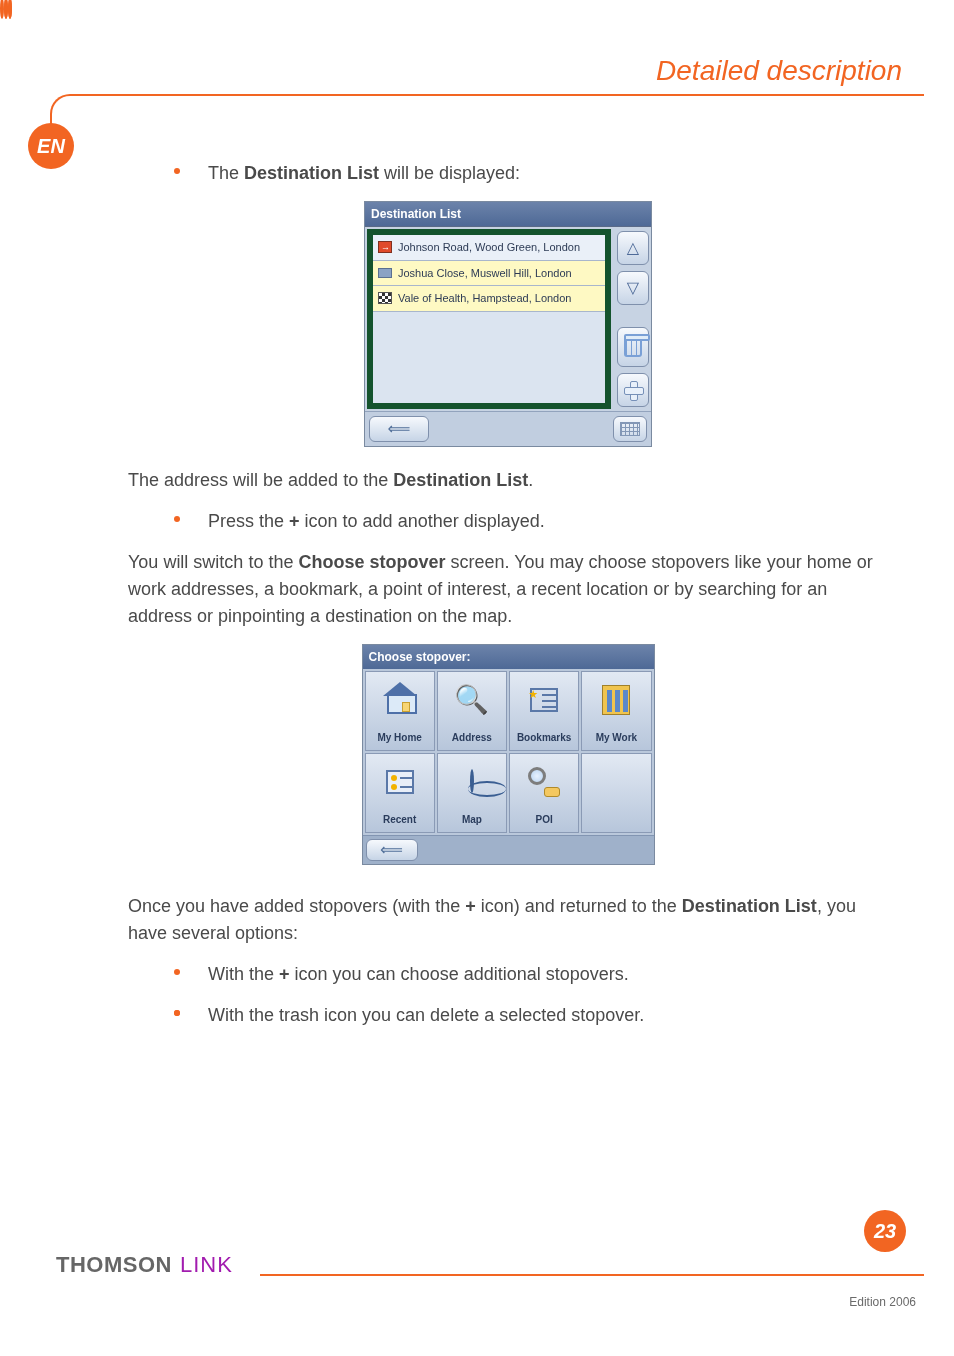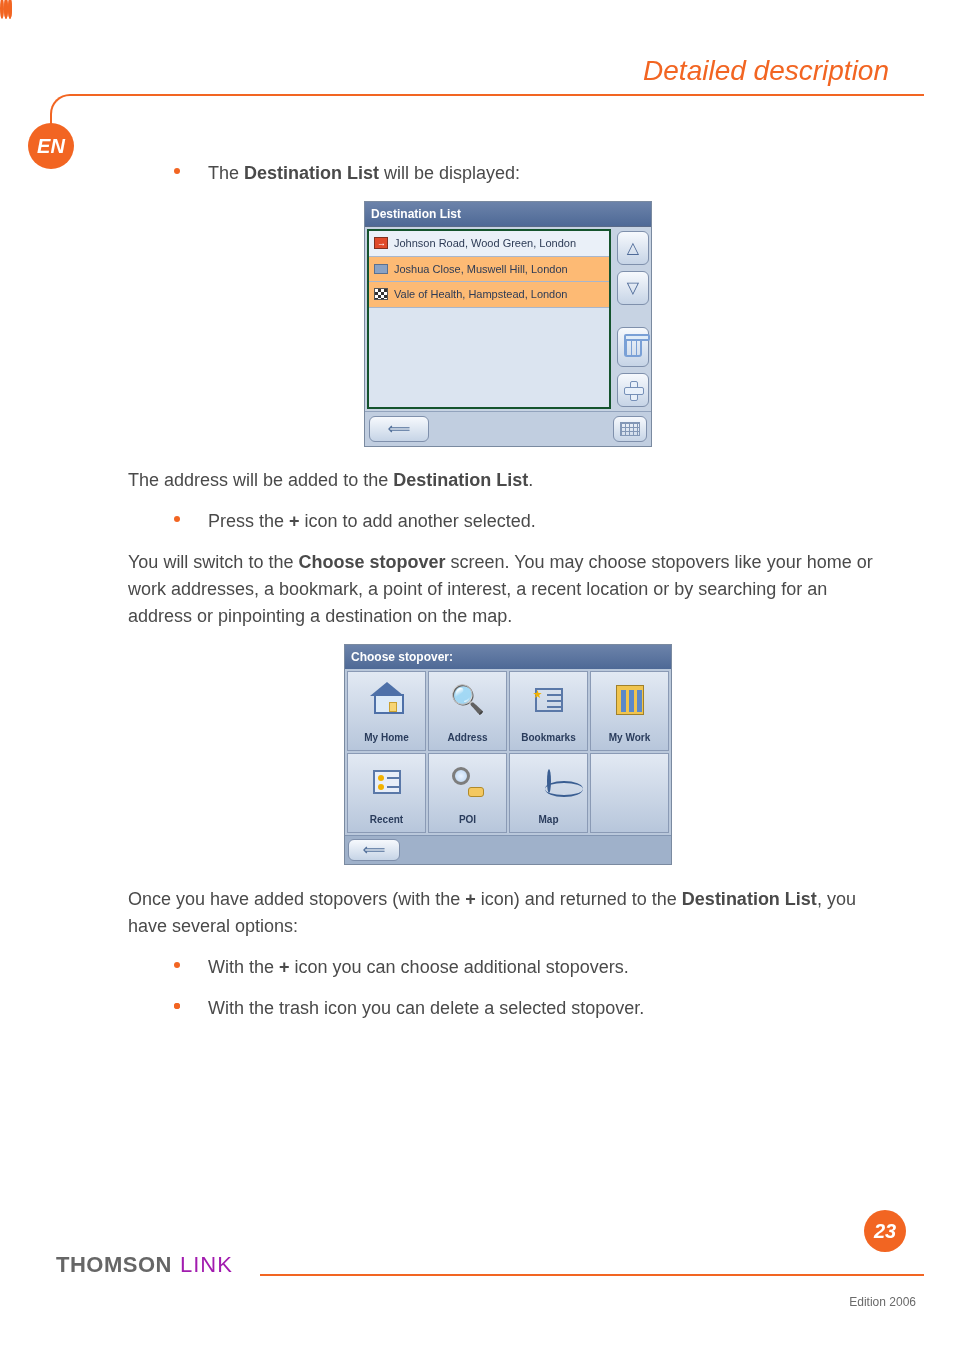--- a/index.html
+++ b/index.html
@@ -7,21 +7,21 @@
     width: 954px;
     height: 1356px;
     background: #ffffff;
     font-family: "Gill Sans", "Gill Sans MT", "Trebuchet MS", Arial, sans-serif;
     position: relative;
     color: #5a5a5a;
   }
   .header-title {
     position: absolute;
     top: 55px;
-    right: 65px;
+    right: 52px;
     font-size: 28px;
     font-style: italic;
     color: #f26522;
   }
   .orange-line-top {
     position: absolute;
     top: 94px;
     left: 70px;
     right: 30px;
     height: 2px;
@@ -84,30 +84,30 @@
     color: #fff;
     font-weight: bold;
     font-size: 12px;
     padding: 3px 6px;
     border-bottom: 1px solid #5a6a88;
   }
   .dest-body { display: flex; }
   .dest-rows {
     flex: 1;
     background: #dbe4f0;
-    border: 2px solid #14532d;
+    border: 6px solid #14532d;
     margin: 2px;
     min-height: 180px;
   }
   .dest-row {
     display: flex; align-items: center;
     font-size: 11px; color: #2d3b55;
     padding: 4px 4px;
     border-bottom: 1px solid #a8b6cc;
-    background: #fdba74;
+    background: #fef9c3;
   }
   .dest-row.startflag { background: #eaf0f8; }
   .dest-icon-box {
     width: 16px; height: 13px; margin-right: 5px;
     display:flex;align-items:center;justify-content:center;
   }
   .flag-start { background:#e04a2a;border:1px solid #803020;position:relative;width:14px;height:12px; }
   .flag-start:after{content:"→";color:#fff;font-size:9px;position:absolute;left:2px;top:-1px;}
   .flag-mid { background:#8aa2c4;border:1px solid #5a7090;width:14px;height:10px;}
   .flag-end { width:14px;height:12px;
@@ -141,22 +141,22 @@
   .dest-bottom{display:flex;gap:4px;padding:4px;border-top:1px solid #92a3bd;background:#c1cee0;}
   .bottom-btn{flex:0 0 auto;width:60px;height:26px;background:linear-gradient(#f6f9fd,#c6d4e6);border:1px solid #7f90ac;border-radius:6px;display:flex;align-items:center;justify-content:center;color:#52709a;font-size:16px;}
   .bottom-spacer{flex:1;}
   .kbd-btn{width:34px;}
   .kbd-ico{width:20px;height:14px;border:1px solid #8297b6;background:
     linear-gradient(90deg,#8297b6 0 1px,transparent 1px)0 3px/4px 100%,
     linear-gradient(#8297b6 0 1px,transparent 1px)0 0/100% 4px;}
 
   
   .stopover {
-    width: 328px;
-    margin: 6px auto 21px auto;
+    width: 293px;
+    margin: 6px auto 28px auto;
     border: 1px solid #7a8aa0;
     background: #bac8db;
     font-family: Arial, sans-serif;
   }
   .stop-title{
     background: linear-gradient(#6c83aa,#4e6996);
     color:#fff;font-weight:bold;font-size:12px;padding:3px 6px;
   }
   .stop-grid{display:grid;grid-template-columns:repeat(4,1fr);gap:2px;padding:2px;}
   .stop-cell{
@@ -276,21 +276,21 @@
     </div>
   </div>
 
   <p>
     <span>The address will be added to the </span><span class="bold">Destination List</span><span>.</span>
   </p>
 
   <ul>
     <li>
       <span class="bullet"></span>
-      <span>Press the </span><span class="bold">+</span><span> icon to add another selected.</span>
+      <span>Press the </span><span class="bold">+</span><span> icon to add another displayed.</span>
     </li>
   </ul>
 
   <p>
     <span>You will switch to the </span><span class="bold">Choose stopover</span><span> screen. You may choose stopovers like your home or work addresses, a bookmark, a point of interest, a recent location or by searching for an address or pinpointing a destination on the map.</span>
   </p>
 
   <div class="stopover">
     <div class="stop-title">Choose stopover:</div>
     <div class="stop-grid">
@@ -333,32 +333,32 @@
               <span class="d" style="top:3px"></span>
               <span class="l" style="top:5px"></span>
               <span class="d" style="top:12px"></span>
               <span class="l" style="top:14px"></span>
             </span>
           </div>
         <div class="stop-label">Recent</div>
       </div>
       <div class="stop-cell">
         <div class="stop-ico">
+            <span class="ico-map"><span class="globe"></span></span>
+          </div>
+        <div class="stop-label">Map</div>
+      </div>
+      <div class="stop-cell">
+        <div class="stop-ico">
             <span class="ico-poi">
               <span class="mag"></span>
               <span class="hand"></span>
             </span>
           </div>
         <div class="stop-label">POI</div>
-      </div>
-      <div class="stop-cell">
-        <div class="stop-ico">
-            <span class="ico-map"><span class="globe"></span></span>
-          </div>
-        <div class="stop-label">Map</div>
       </div>
       <div class="stop-cell"></div>
     </div>
     <div class="stop-bottom">
       <div class="bottom-btn" style="width:52px;height:22px">
           <span>⟸</span>
         </div>
     </div>
   </div>
 

